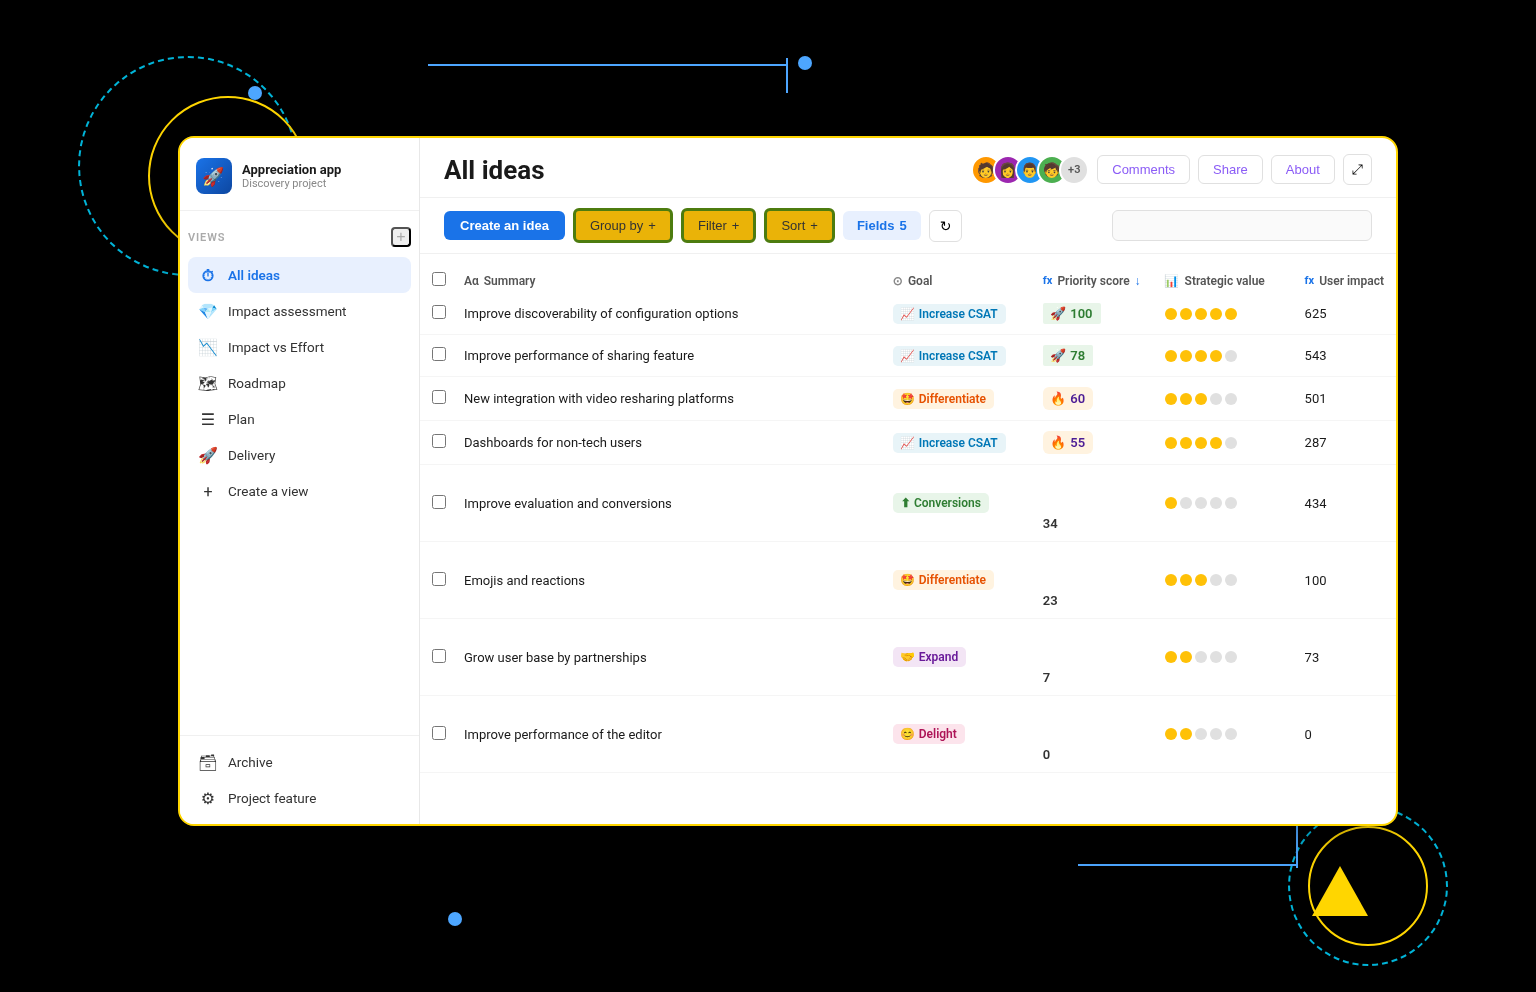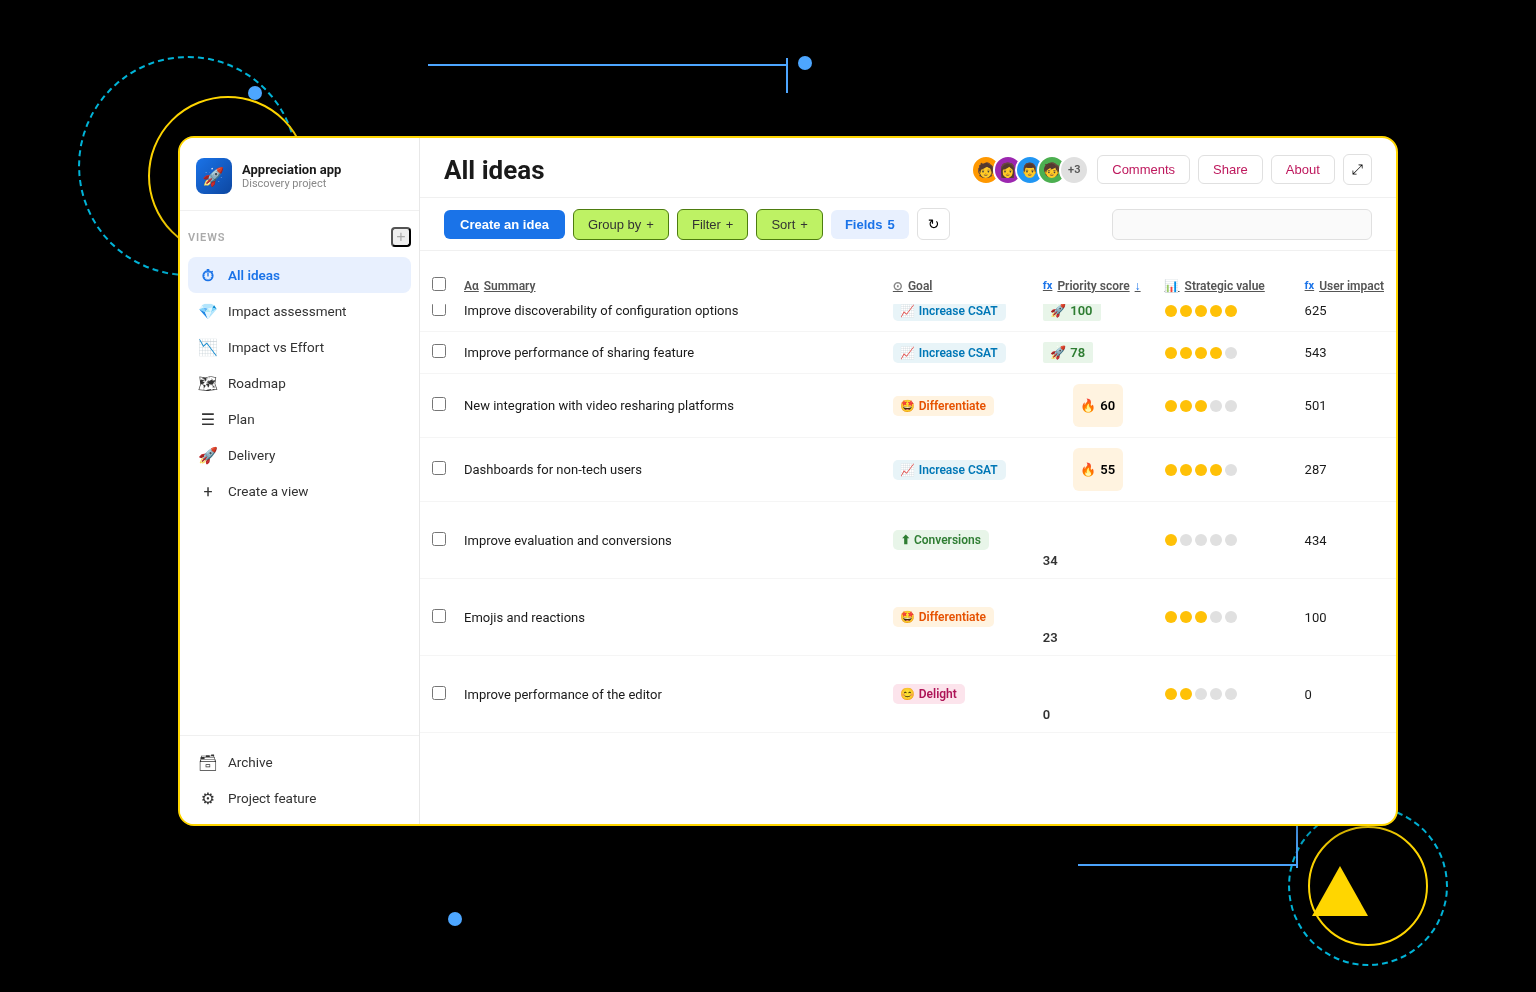--- a/index.html
+++ b/index.html
@@ -323,21 +323,21 @@
       display: flex;
       align-items: center;
       justify-content: center;
     }
     .header-btn {
       padding: 6px 14px;
       border: 1px solid #e0e0e0;
       border-radius: 6px;
       background: #fff;
       font-size: 13px;
-      color: #be185d;
+      color: #8b5cf6;
       cursor: pointer;
       font-weight: 500;
     }
     .expand-btn {
       padding: 6px 8px;
       border: 1px solid #e0e0e0;
       border-radius: 6px;
       background: #fff;
       cursor: pointer;
       font-size: 14px;
@@ -356,23 +356,23 @@
       background: #1a73e8;
       color: #fff;
       border: none;
       border-radius: 6px;
       font-size: 13px;
       font-weight: 600;
       cursor: pointer;
     }
     .btn-secondary {
       padding: 7px 14px;
-      background: #bef264;
+      background: #eab308;
       color: #333;
-      border: 1px solid #4d7c0f;
+      border: 3px solid #4d7c0f;
       border-radius: 6px;
       font-size: 13px;
       cursor: pointer;
       display: flex;
       align-items: center;
       gap: 5px;
     }
     .btn-fields {
       padding: 7px 14px;
       background: #e8f0fe;
@@ -435,23 +435,22 @@
     }
     th {
       padding: 10px 12px;
       text-align: left;
       font-size: 12px;
       font-weight: 600;
       color: #555;
       white-space: nowrap;
       background: #fff;
       position: sticky;
-      top: 16px;
+      top: 8px;
       z-index: 2;
-      text-decoration: underline;
     }
     th .th-inner {
       display: flex;
       align-items: center;
       gap: 5px;
     }
     td {
       padding: 10px 12px;
       border-bottom: 1px solid #f5f5f5;
       color: #1a1a1a;
@@ -503,24 +502,23 @@
       font-weight: 600;
     }
     .score-high {
       background: #e8f5e9;
       padding: 3px 8px;
       border-radius: 2px;
       color: #2e7d32;
     }
     .score-fire {
       background: #fff3e0;
-      padding: 14px 8px;
+      padding: 4px 8px;
       border-radius: 6px;
-      color: #000000;
-      margin-left: 30px;
+      color: #4c1d95;
     }
     .score-plain {
       color: #333;
       margin-top: 41px;
     }
 
     
     .dots {
       display: flex;
       gap: 3px;
@@ -857,20 +855,44 @@
                     <div class="dot dot-empty"></div>
                     <div class="dot dot-empty"></div>
                   </div>
     </td>
     <td class="impact-cell">100</td>
   </tr>
               <tr>
     <td class="checkbox-cell">
       <input type="checkbox" style="">
     </td>
+    <td class="summary-cell">Grow user base by partnerships</td>
+    <td class="goal-cell">
+      <span class="badge badge-expand">
+        🤝 Expand
+      </span>
+    </td>
+    <td class="priority-cell">
+      <span class="priority-score score-plain">7</span>
+    </td>
+    <td class="strategic-cell">
+      <div class="dots">
+                    <div class="dot dot-filled"></div>
+                    <div class="dot dot-filled"></div>
+                    <div class="dot dot-empty"></div>
+                    <div class="dot dot-empty"></div>
+                    <div class="dot dot-empty"></div>
+                  </div>
+    </td>
+    <td class="impact-cell">73</td>
+  </tr>
+              <tr>
+    <td class="checkbox-cell">
+      <input type="checkbox" style="">
+    </td>
     <td class="summary-cell">Improve performance of the editor</td>
     <td class="goal-cell">
       <span class="badge badge-delight">
         😊 Delight
       </span>
     </td>
     <td class="priority-cell">
       <span class="priority-score score-plain">0</span>
     </td>
     <td class="strategic-cell">

